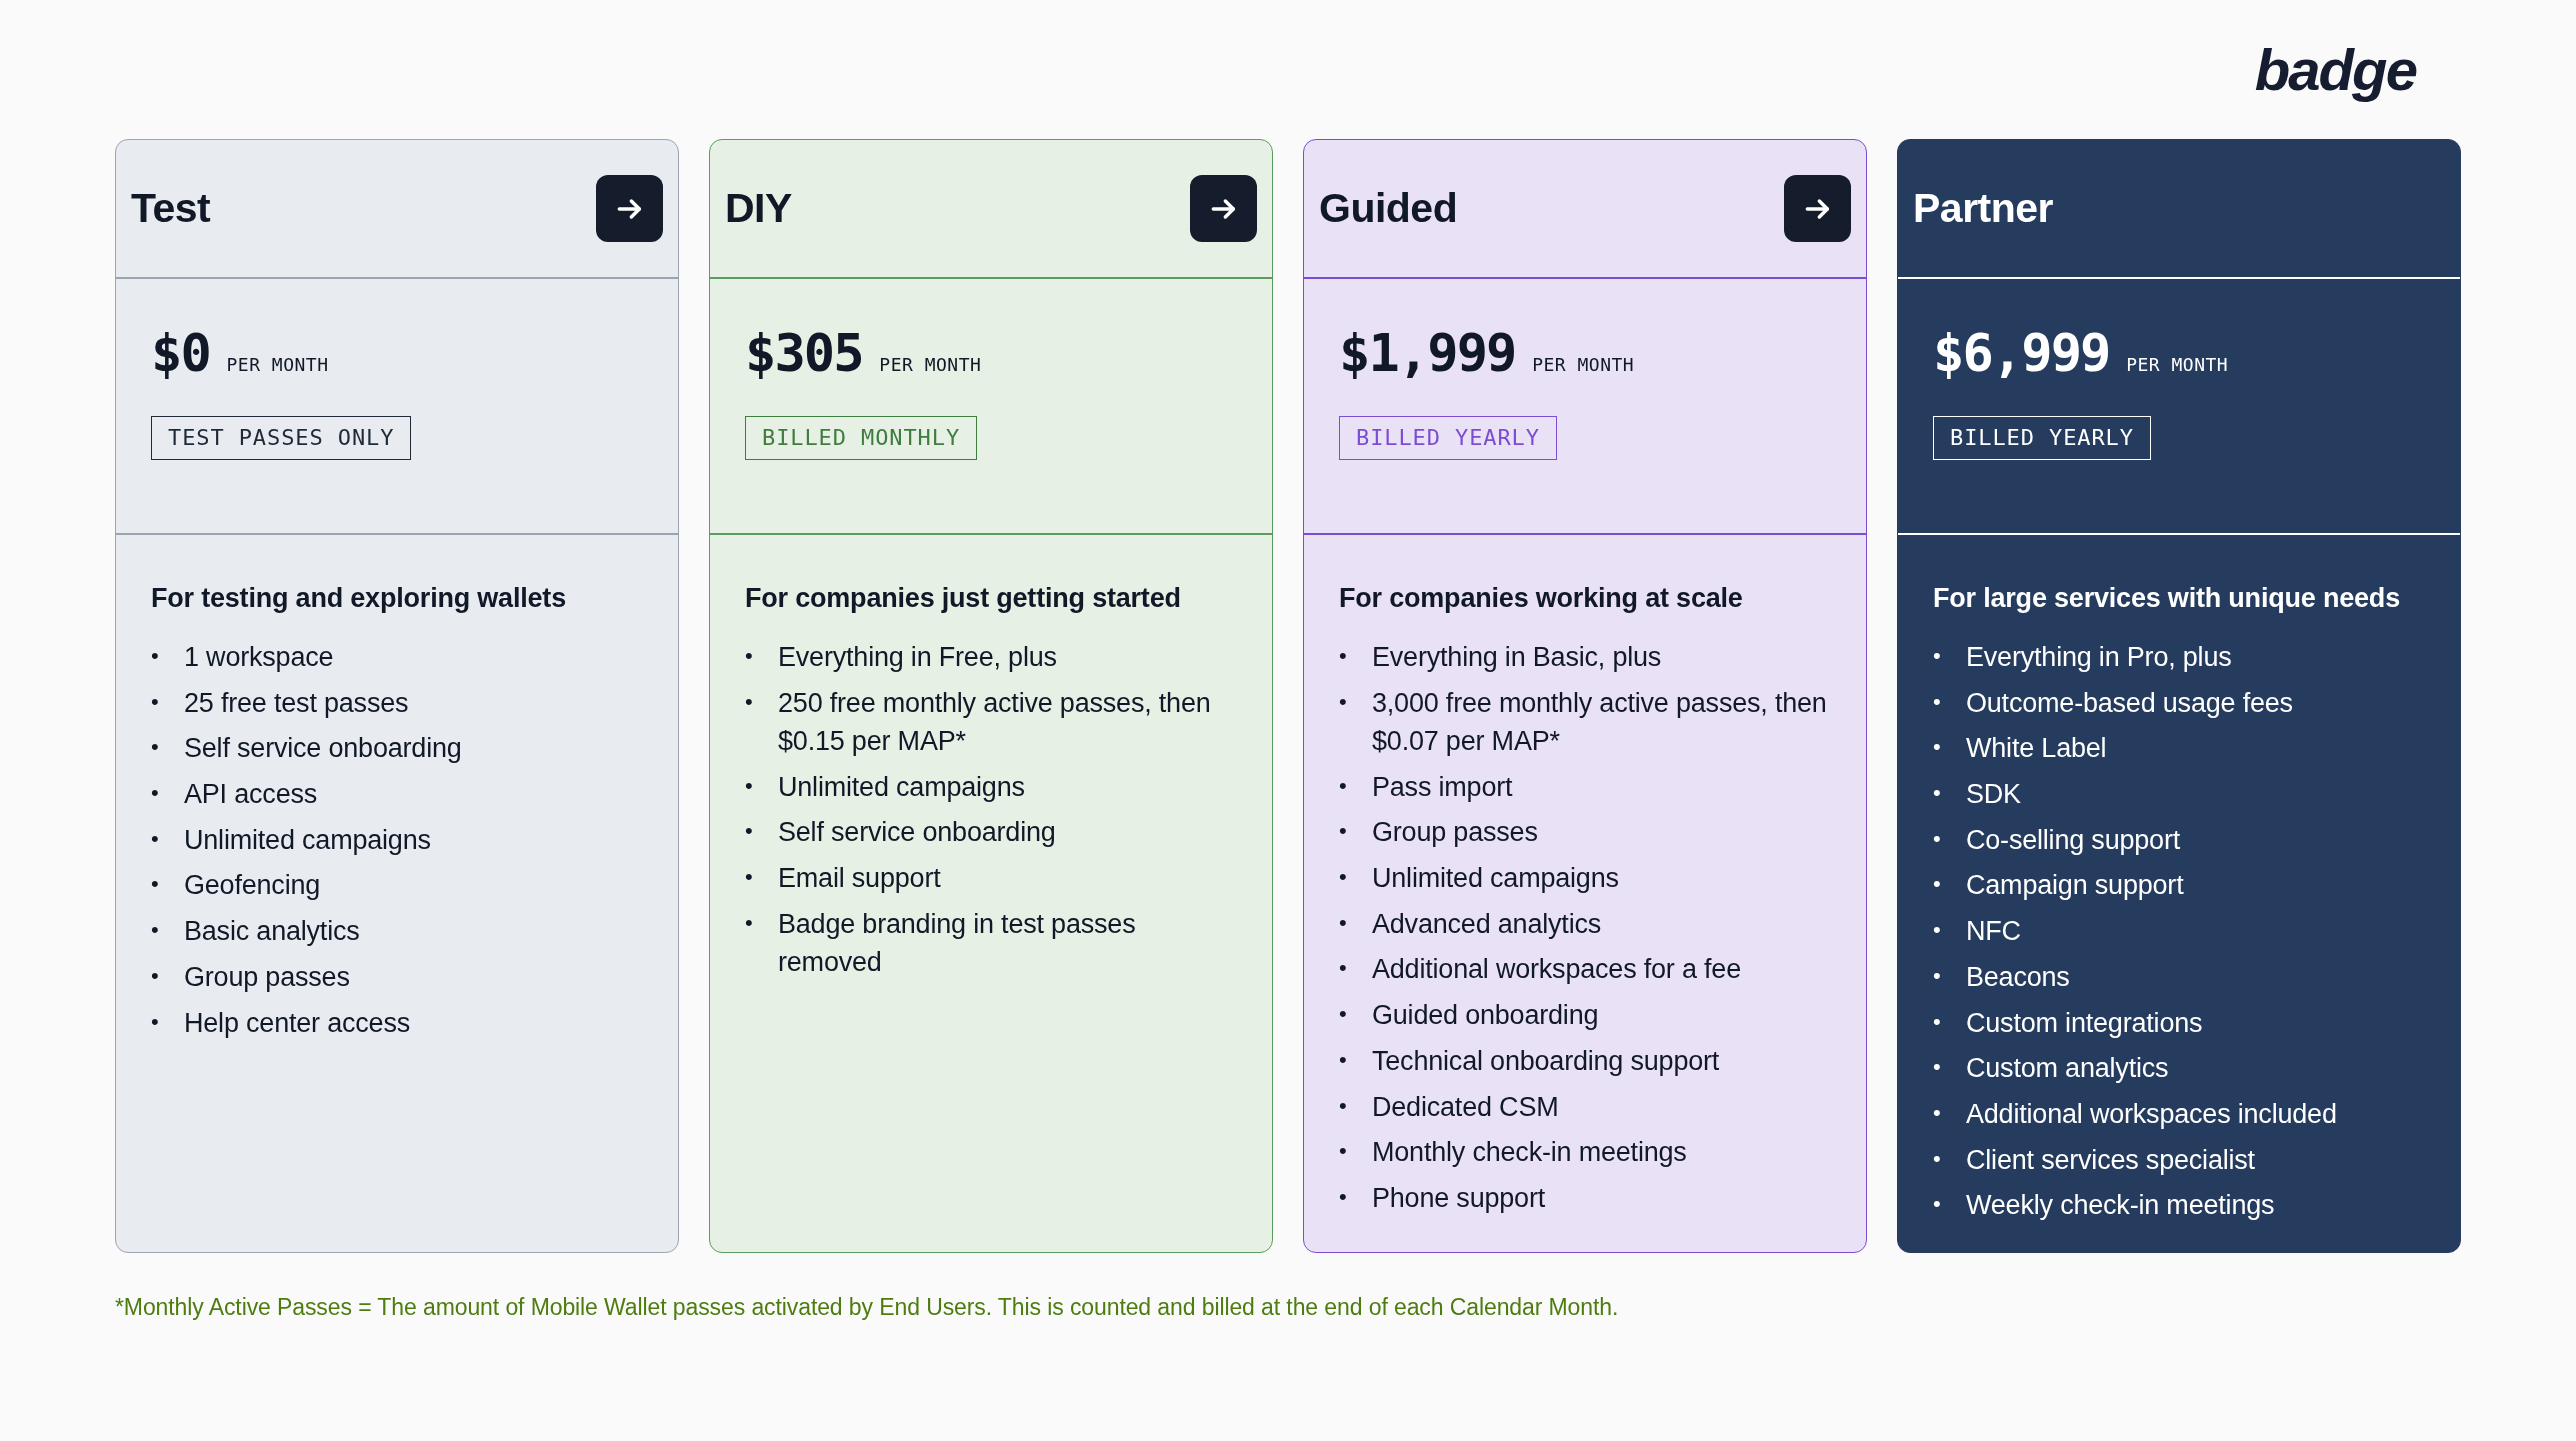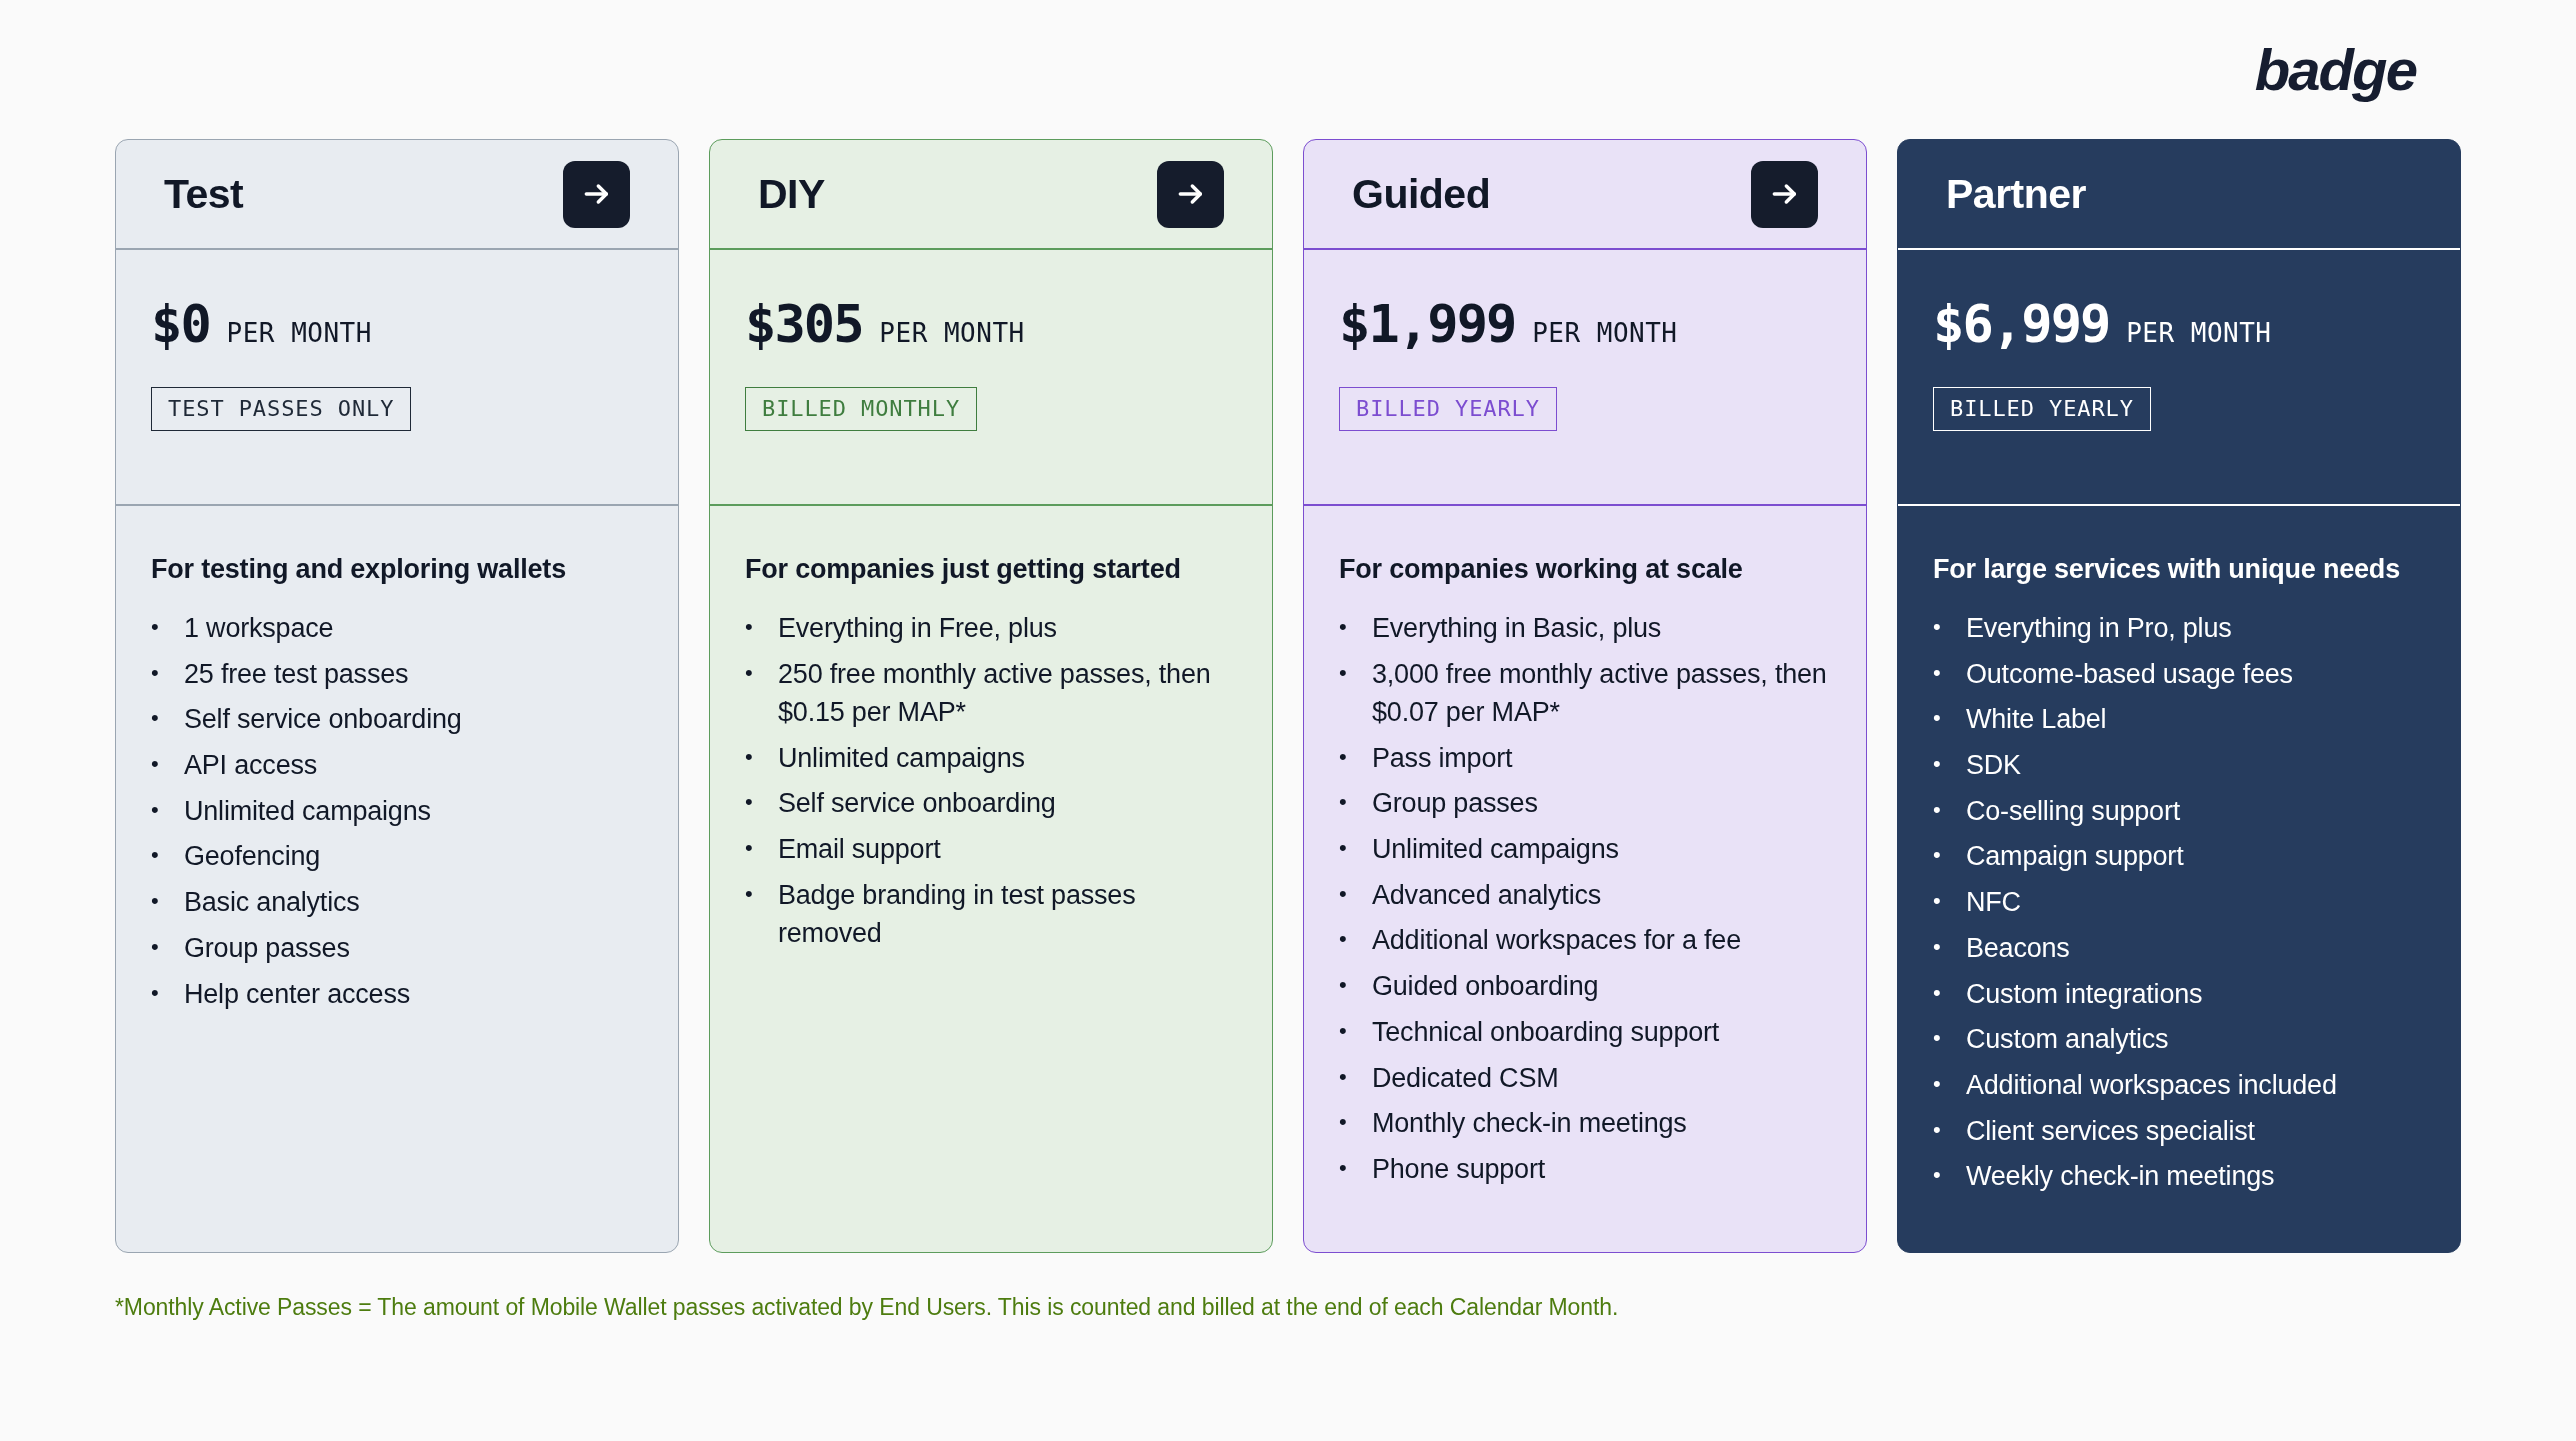--- a/index.html
+++ b/index.html
@@ -63,25 +63,25 @@
   .card.diy         { background: #e6f0e4; border-color: #5c9c5c; }
   .card.diy .divider{ background: #5c9c5c; }
   
   .card.guided      { background: #e9e2f7; border-color: #7c4dd0; }
   .card.guided .divider { background: #7c4dd0; }
   
   .card.partner     { background: #263c5e; border-color: #263c5e; color: #ffffff; }
   .card.partner .divider { background: #ffffff; }
 
   .card-head {
-    height: 108px;
+    height: 137px;
     display: flex;
     align-items: center;
     justify-content: space-between;
-    padding: 0 48px;
+    padding: 0 15px;
     flex: 0 0 auto;
   }
   .card-title {
     font-size: 41px;
     font-weight: 700;
     letter-spacing: -0.5px;
     line-height: 1;
   }
   .arrow-btn {
     width: 67px;
@@ -112,21 +112,21 @@
   }
   .price {
     font-family: "DejaVu Sans Mono", monospace;
     font-size: 52px;
     font-weight: 700;
     letter-spacing: -1.9px;
     line-height: 1;
   }
   .price-period {
     font-family: "DejaVu Sans Mono", monospace;
-    font-size: 26px;
+    font-size: 18px;
     font-weight: 400;
     letter-spacing: 0.5px;
     line-height: 1;
   }
   .billing-badge {
     display: inline-block;
     margin-top: 37px;
     padding: 10.2px 16px;
     font-family: "DejaVu Sans Mono", monospace;
     font-size: 22px;

